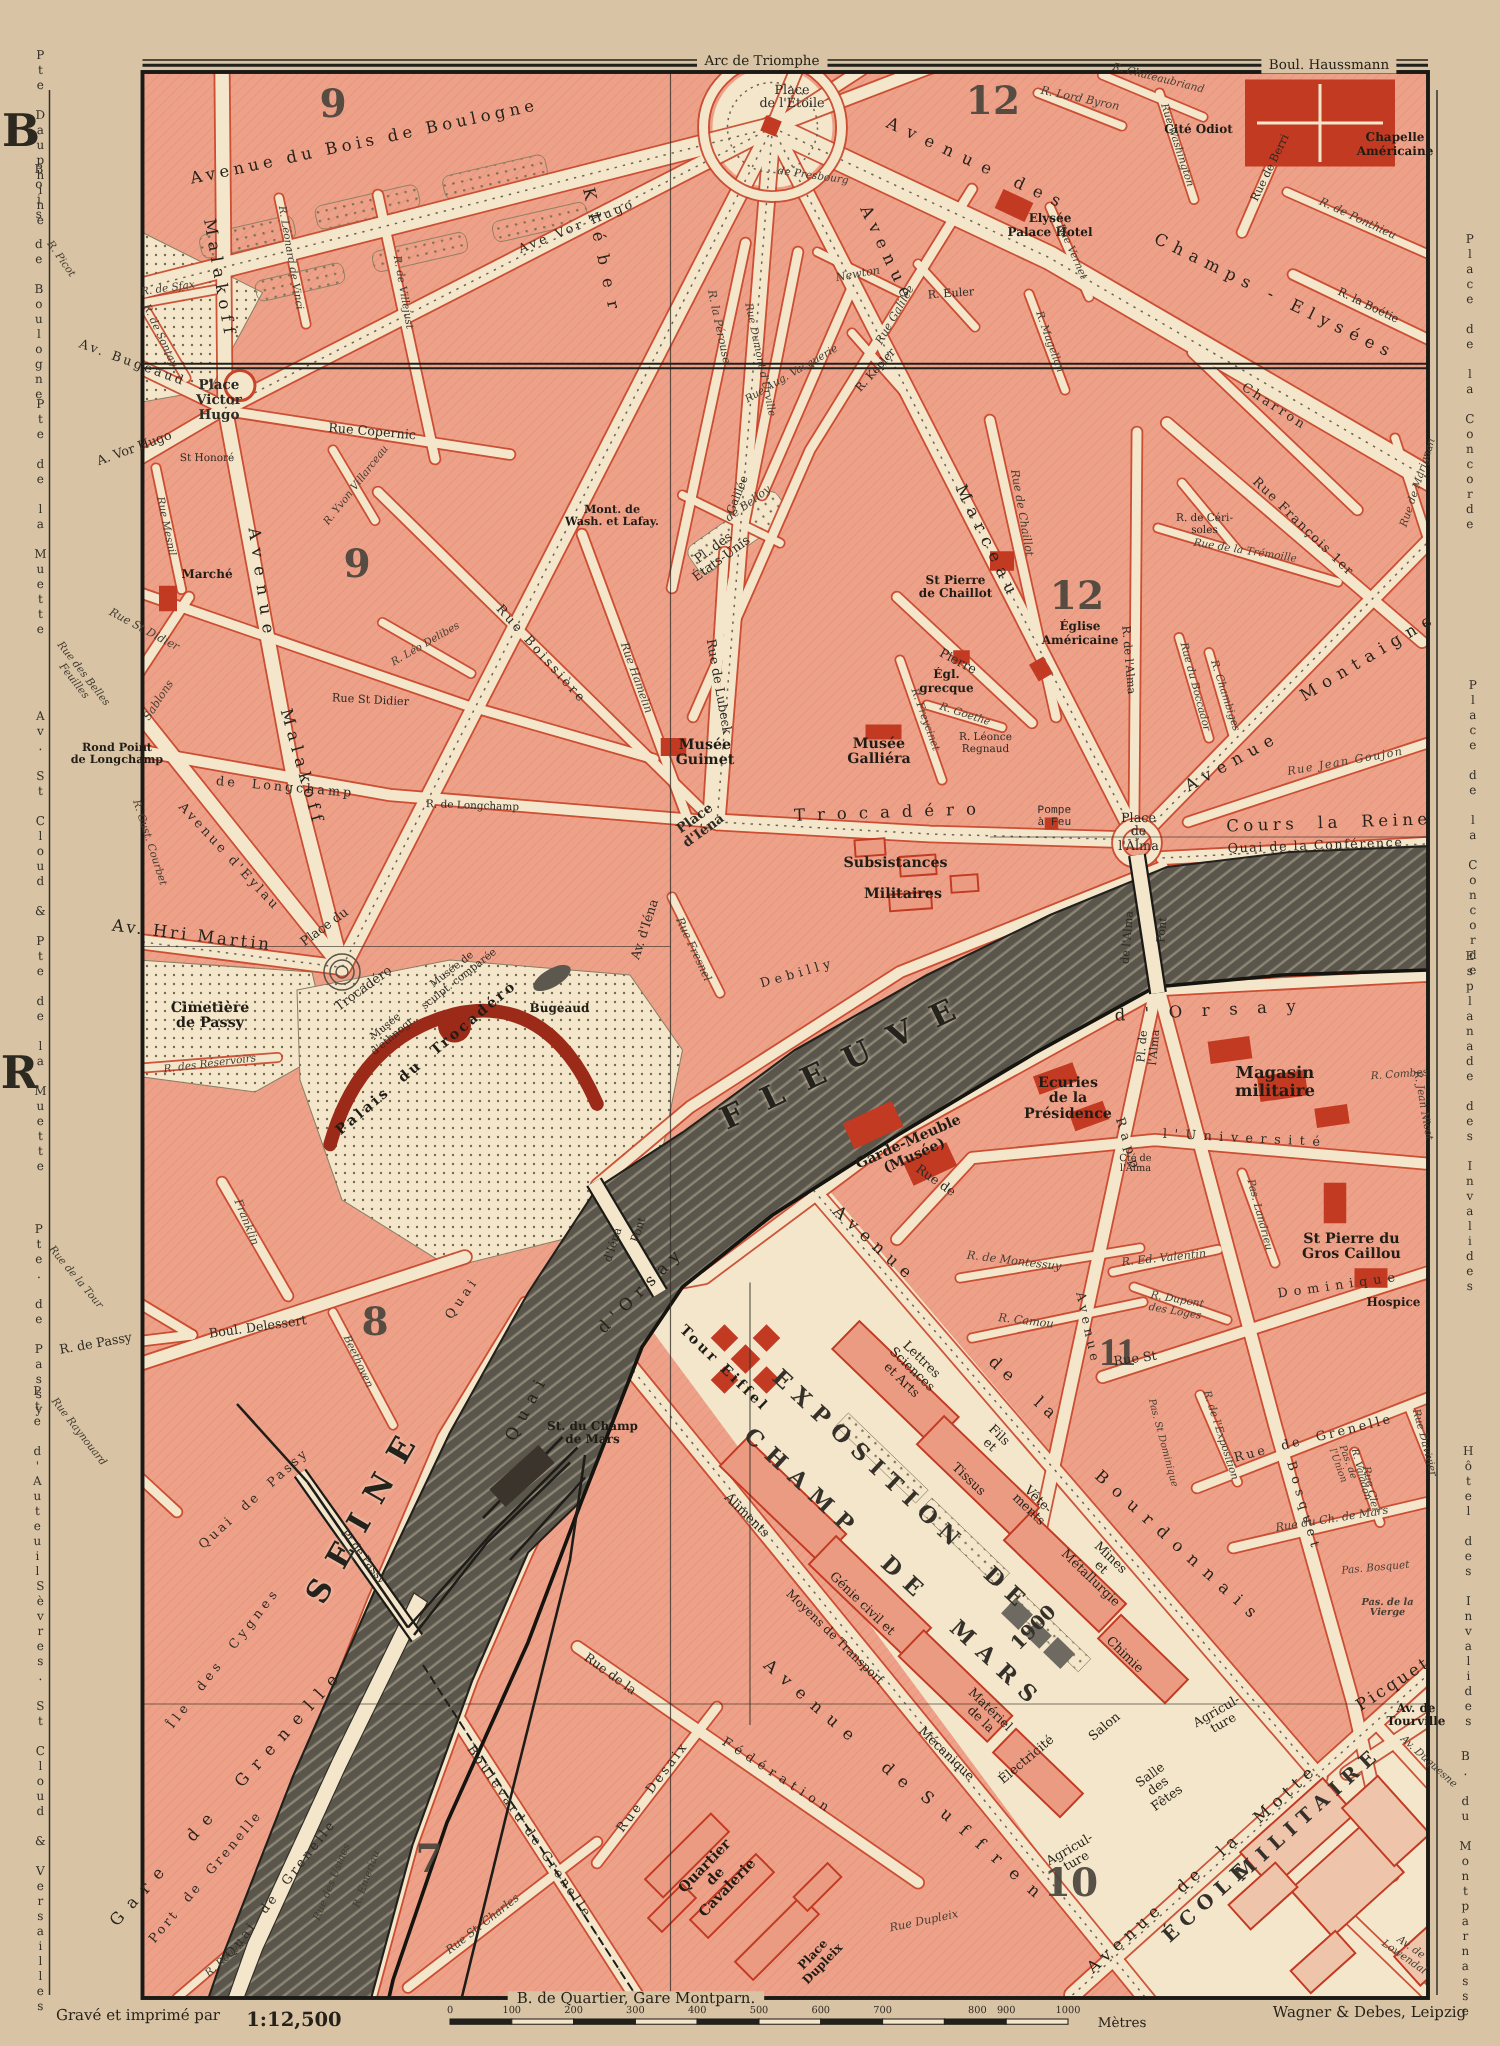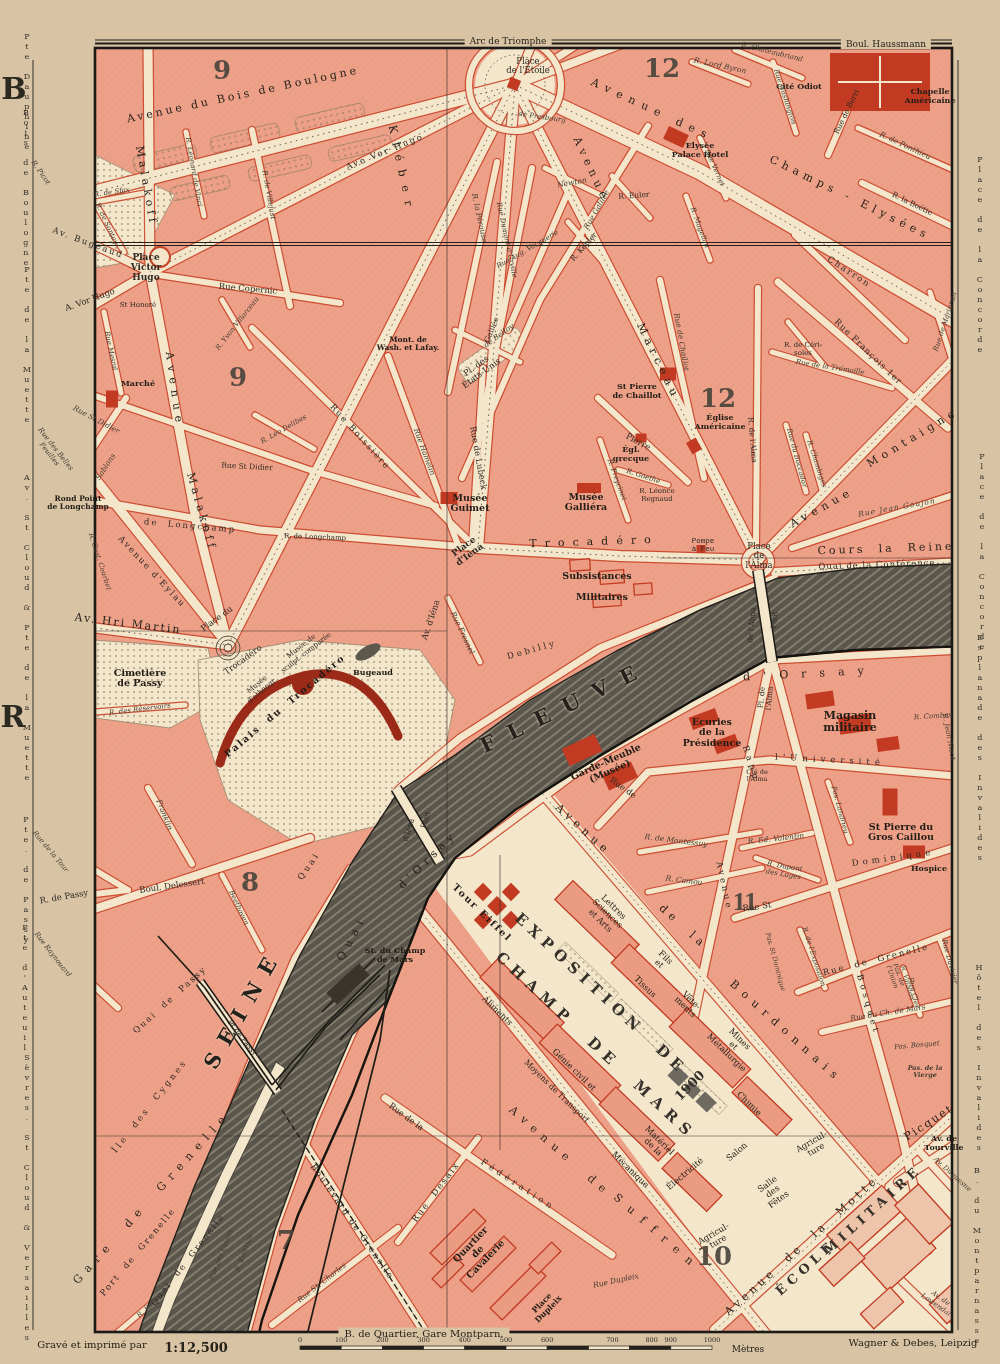--- a/index.html
+++ b/index.html
@@ -684,18 +684,18 @@
   <div class="hdr" id="metres-label" style="left:748px;top:1349px;">Mètres</div>
   <div class="hdr" id="publisher-label" style="left:913px;top:1342px;">Wagner &amp; Debes, Leipzig</div>
   <div id="ticks">
       <span class="tick" style="left: 300px; top: 1344px;">0</span>
       <span class="tick" style="left: 341.2px; top: 1344px;">100</span>
       <span class="tick" style="left: 382.4px; top: 1344px;">200</span>
       <span class="tick" style="left: 423.6px; top: 1344px;">300</span>
       <span class="tick" style="left: 464.8px; top: 1344px;">400</span>
       <span class="tick" style="left: 506px; top: 1344px;">500</span>
       <span class="tick" style="left: 547.2px; top: 1344px;">600</span>
-      <span class="tick" style="left: 588.4px; top: 1344px; margin-left: 24px;">700</span>
+      <span class="tick" style="left: 588.4px; top: 1344px;">700</span>
       <span class="tick" style="left: 629.6px; top: 1344px; margin-left: 22px;">800</span>
       <span class="tick" style="left: 670.8px; top: 1344px;">900</span>
       <span class="tick" style="left: 712px; top: 1344px;">1000</span>
     </div>
 </div>
 
 </body></html>

